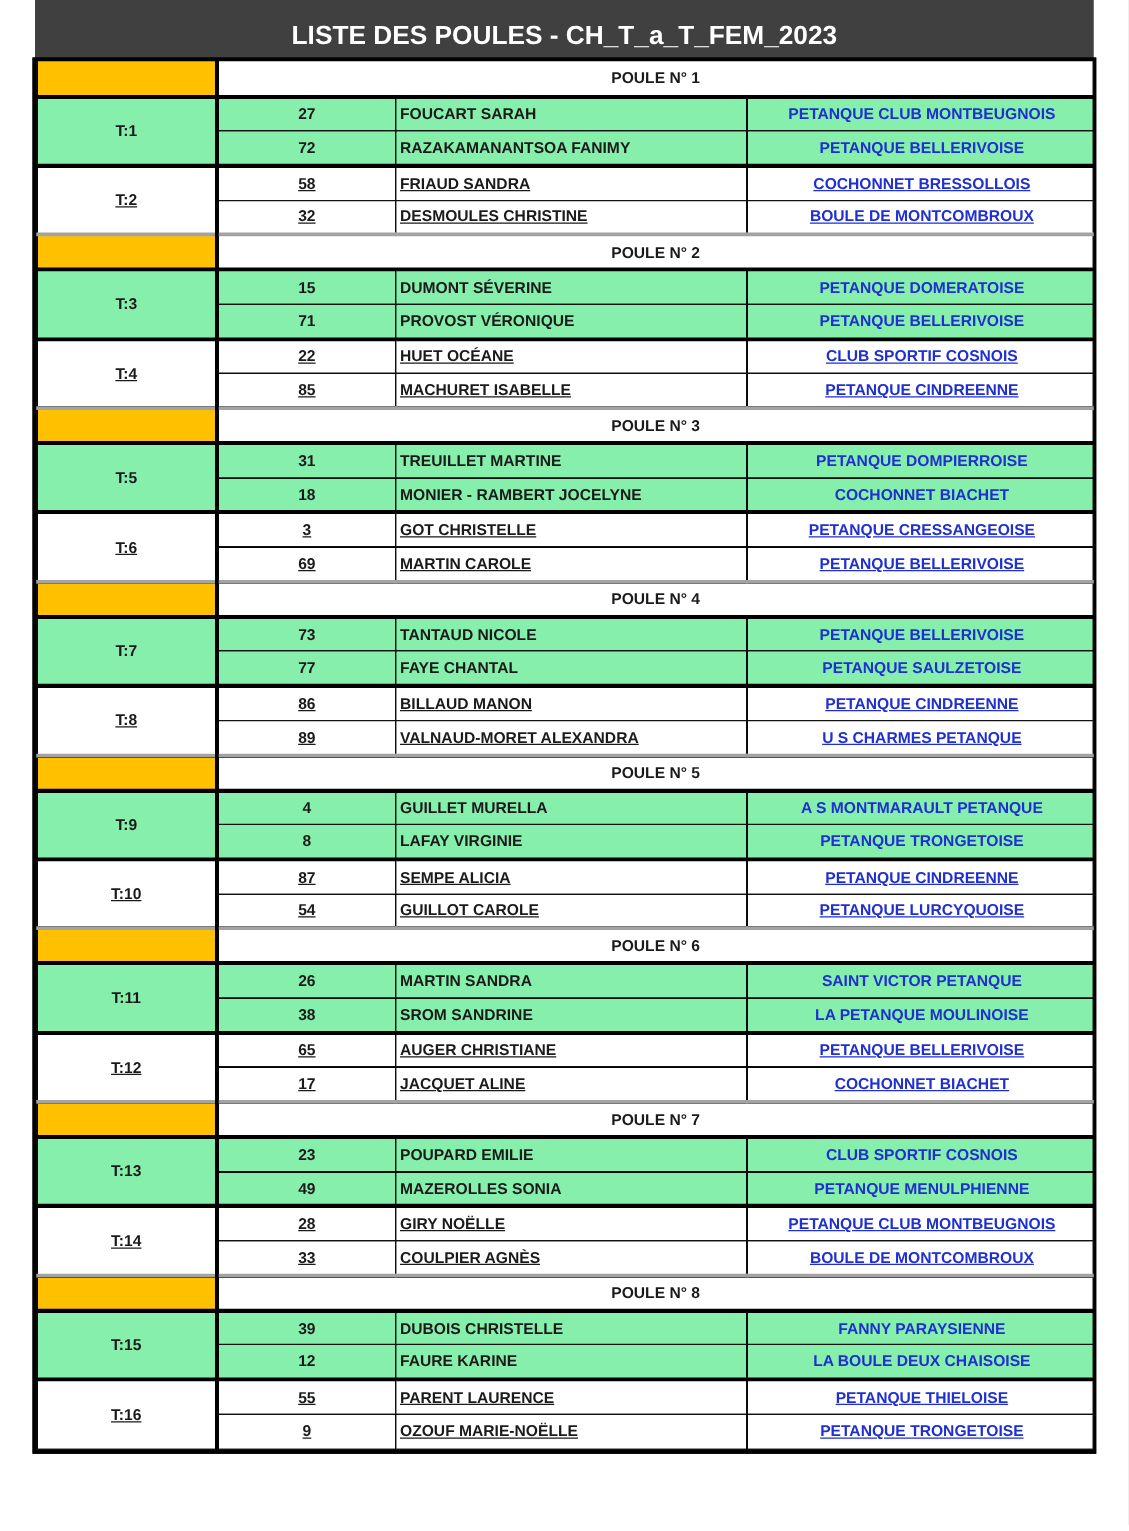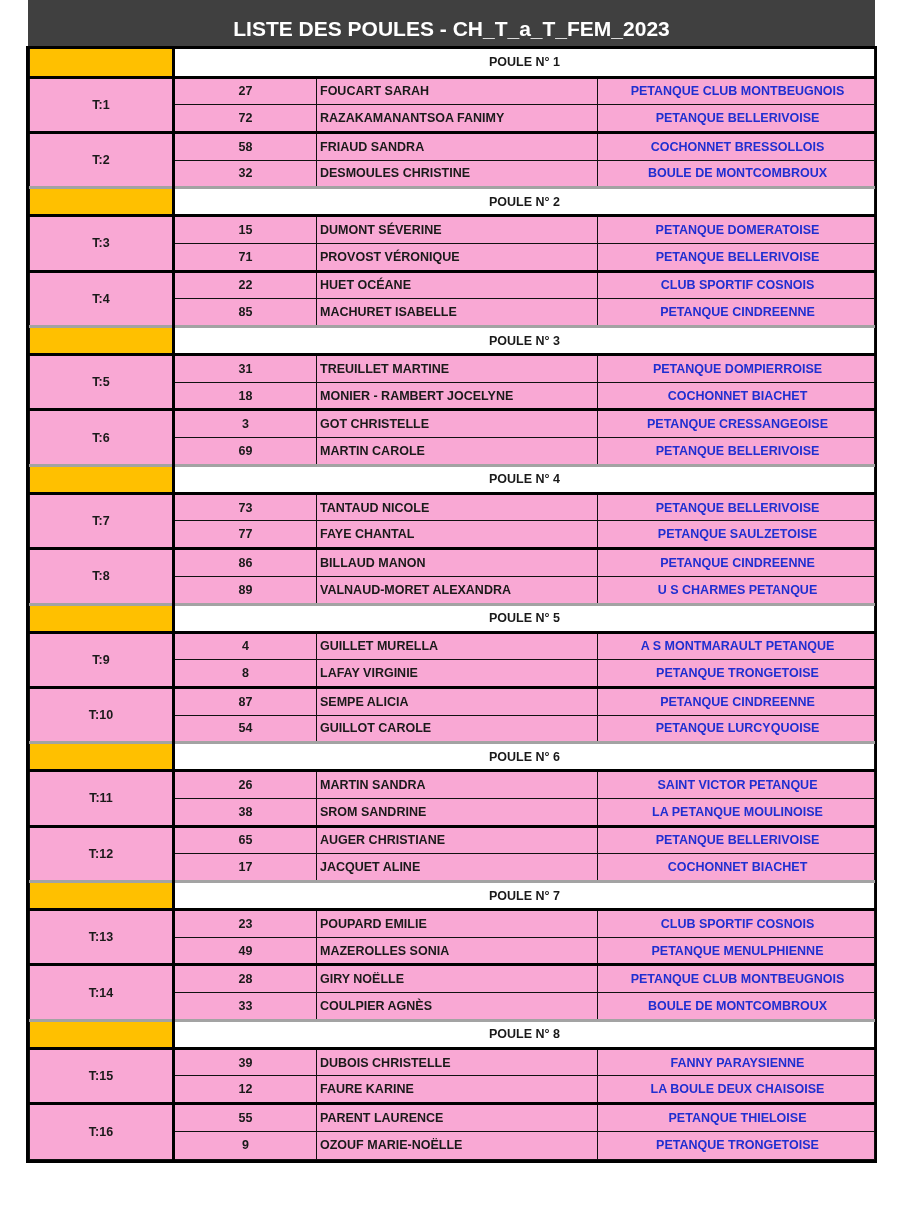--- a/index.html
+++ b/index.html
@@ -25,22 +25,22 @@
   col.c4 { width: 277px; }
   tr.poule-head td { height: 28px; border-top: 3px solid #a3a3a3; }
   tr.poule-head:first-child td { border-top: none; }
   td.orange { background: #FFC000; border-right: 3px solid #000; }
   td.poule-title { background: #ffffff; text-align: center; }
   tr.grp-start td { border-top: 3px solid #000; }
   td.tcell { text-align: center; border-right: 3px solid #000; margin-top: 46px; }
   td.num { text-align: center; }
   td.name { padding-left: 3px; text-align: left; margin-left: 28px; }
   td.club { padding-left: 3px; text-align: center; color: #1F2FD0; }
-  .g td { background: #f9a8d4; }
-  .b td { background: #f9a8d4; }
+  .g td { background: #86efac; }
+  .b td { background: #ffffff; text-decoration: underline; }
 </style>
 </head>
 <body>
 
 <div class="title-bar">LISTE DES POULES - CH_T_a_T_FEM_2023</div>
 
 <div class="sheet">
   <table>
     <colgroup>
         <col class="c1">

